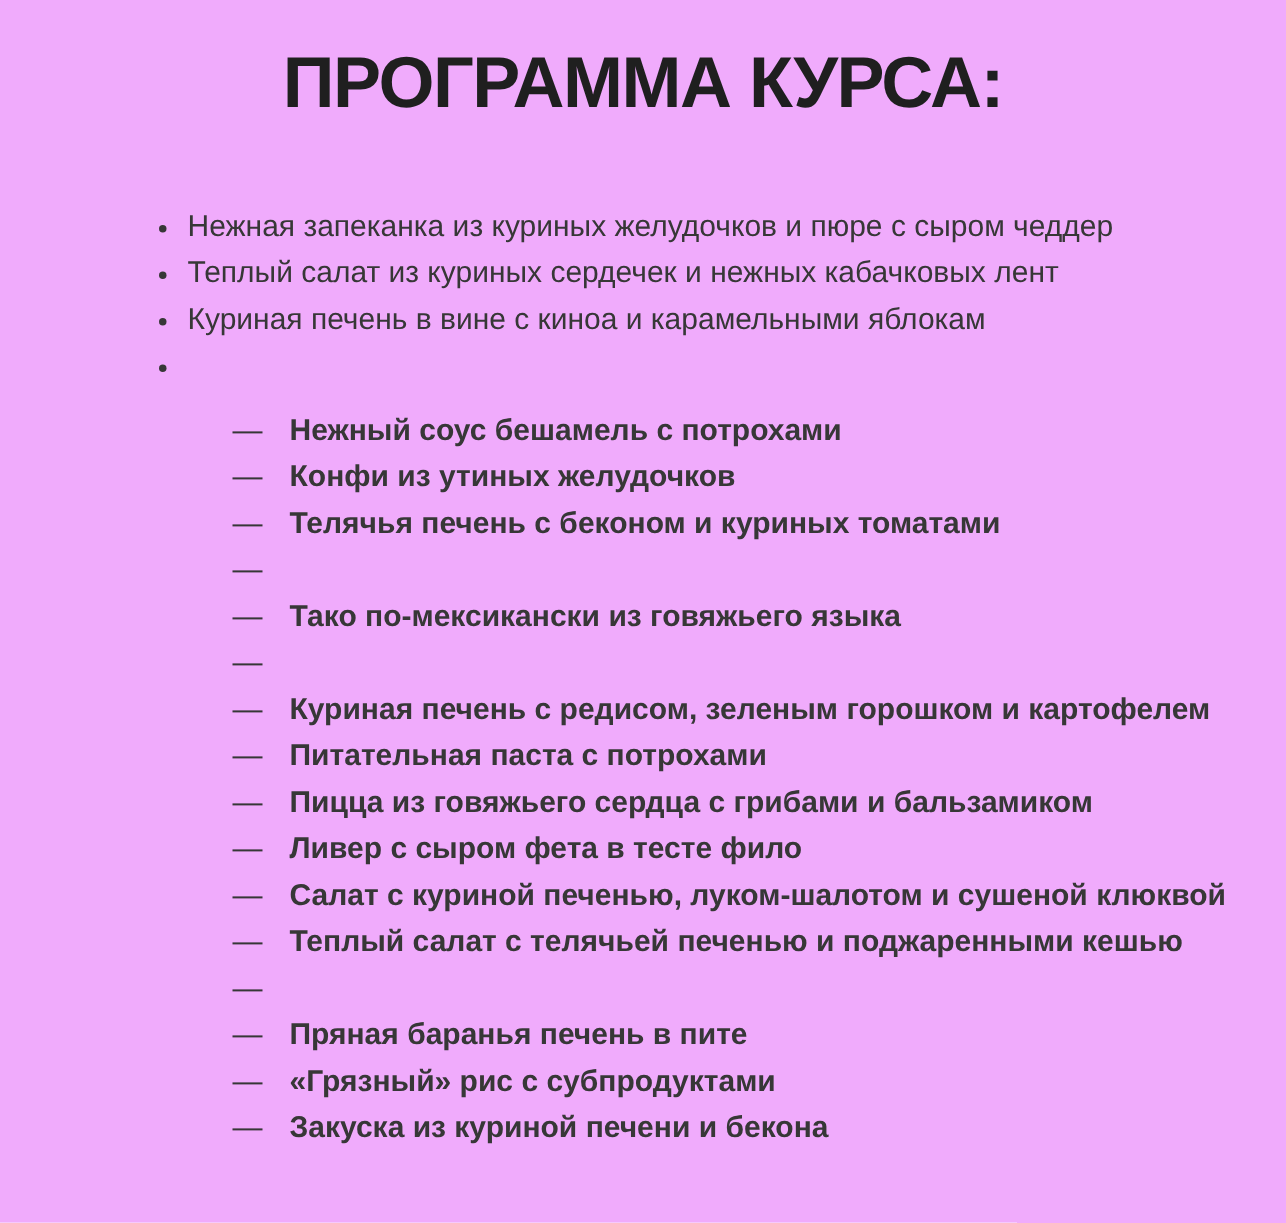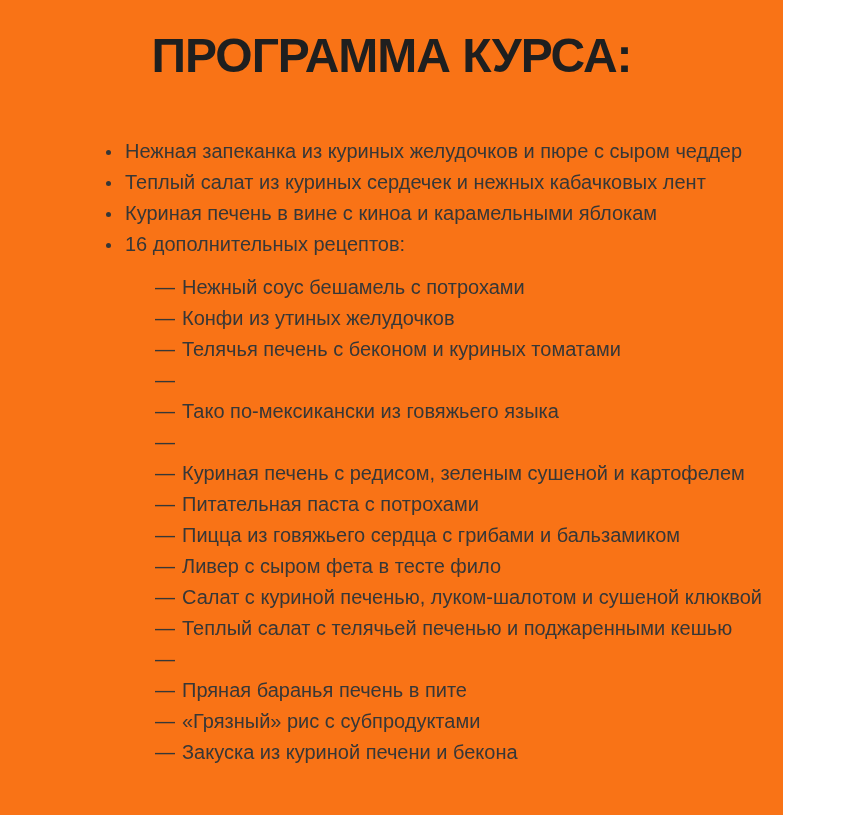--- a/index.html
+++ b/index.html
@@ -4,23 +4,23 @@
 <style>
   html, body { margin: 0; padding: 0; }
   body {
     width: 857px;
     height: 815px;
     background: #ffffff;
     font-family: "Liberation Sans", "DejaVu Sans", sans-serif;
     overflow: hidden;
   }
   .page {
-    width: 783px;
+    width: 857px;
     height: 815px;
-    background: #f97316;
+    background: #f0abfc;
     position: relative;
   }
   .title {
     margin: 0;
     padding-top: 30px;
     text-align: center;
     font-size: 48px;
     line-height: 52px;
     font-weight: 700;
     letter-spacing: -1px;
@@ -60,22 +60,23 @@
     padding-left: 155px;
     height: 31px;
     line-height: 31px;
     font-size: 20px;
     color: #373737;
   }
   .dash {
     flex: 0 0 auto;
   }
   .sub-text {
-    margin-left: 7px;
+    margin-left: 18px;
     white-space: nowrap;
+    font-weight: bold;
   }
 </style>
 </head>
 <body>
 
 <div class="page">
 
   <h1 class="title">ПРОГРАММА КУРСА:</h1>
 
   <div class="bullet-list">
@@ -86,21 +87,20 @@
     <div class="bullet-row">
       <span class="dot"></span>
       <span class="bullet-text">Теплый салат из куриных сердечек и нежных кабачковых лент</span>
     </div>
     <div class="bullet-row">
       <span class="dot"></span>
       <span class="bullet-text">Куриная печень в вине с киноа и карамельными яблокам</span>
     </div>
     <div class="bullet-row">
       <span class="dot"></span>
-      <span class="bullet-text">16 дополнительных рецептов:</span>
     </div>
   </div>
 
   <div class="sub-list">
     <div class="sub-row">
       <span class="dash">—</span>
       <span class="sub-text">Нежный соус бешамель с потрохами</span>
     </div>
     <div class="sub-row">
       <span class="dash">—</span>
@@ -115,21 +115,21 @@
     </div>
     <div class="sub-row">
       <span class="dash">—</span>
       <span class="sub-text">Тако по-мексикански из говяжьего языка</span>
     </div>
     <div class="sub-row">
       <span class="dash">—</span>
     </div>
     <div class="sub-row">
       <span class="dash">—</span>
-      <span class="sub-text">Куриная печень с редисом, зеленым сушеной и картофелем</span>
+      <span class="sub-text">Куриная печень с редисом, зеленым горошком и картофелем</span>
     </div>
     <div class="sub-row">
       <span class="dash">—</span>
       <span class="sub-text">Питательная паста с потрохами</span>
     </div>
     <div class="sub-row">
       <span class="dash">—</span>
       <span class="sub-text">Пицца из говяжьего сердца с грибами и бальзамиком</span>
     </div>
     <div class="sub-row">

